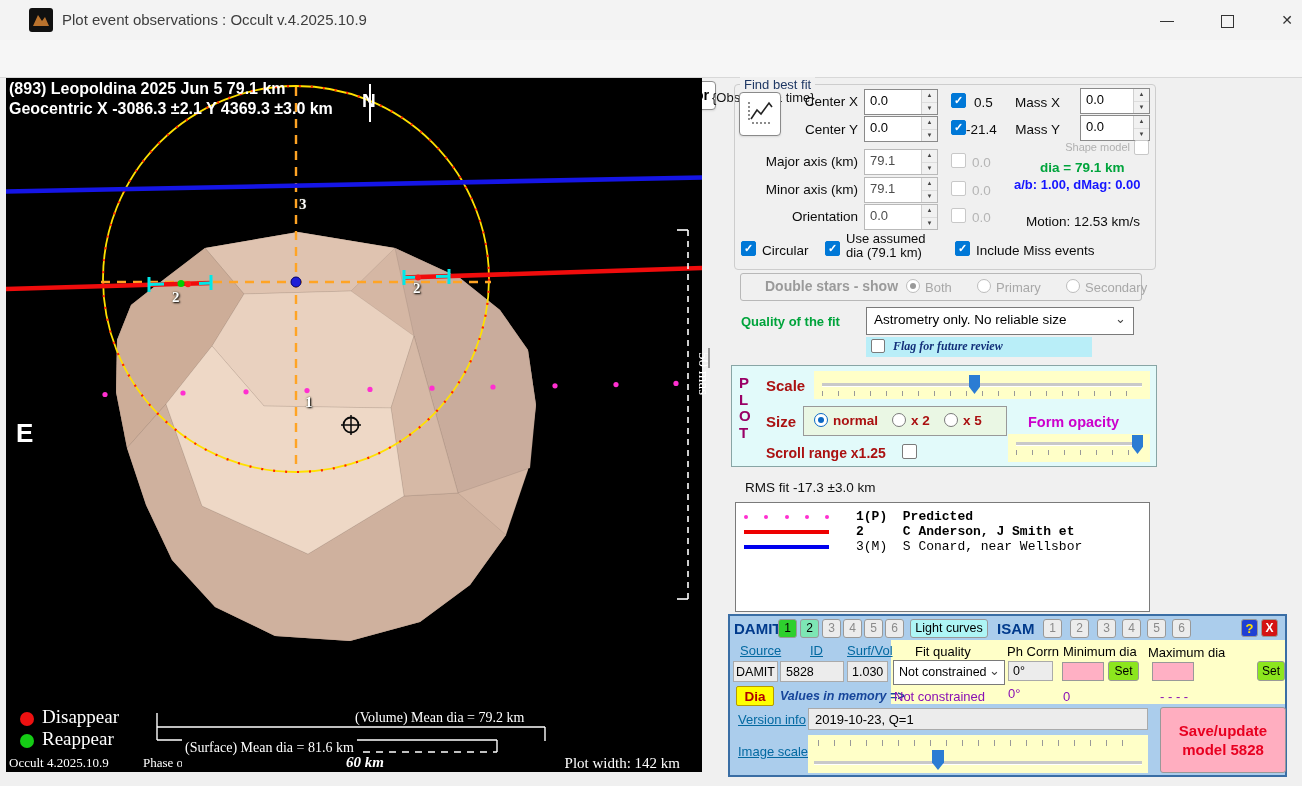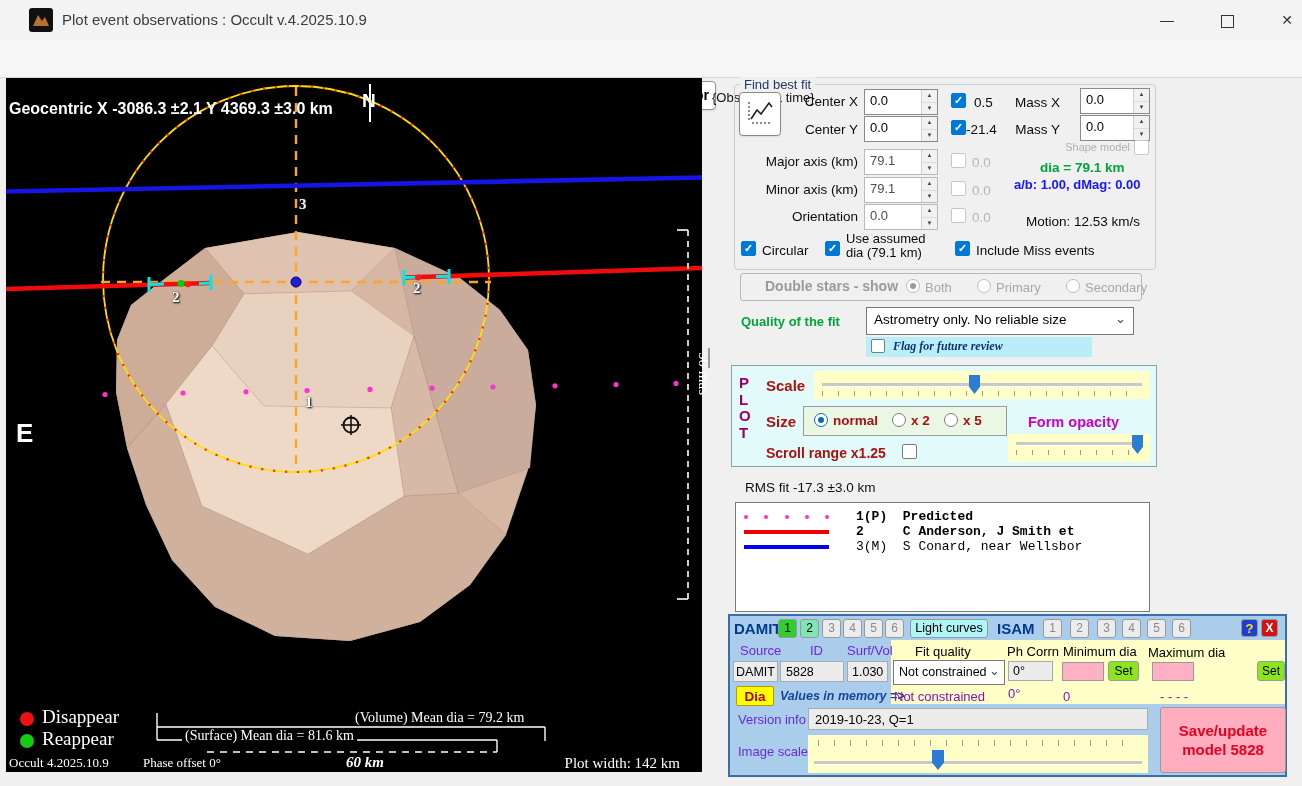--- a/index.html
+++ b/index.html
@@ -47,21 +47,21 @@
   .combo{background:#fff;border:1px solid #7a7a7a;}
   .combo .cv{font-size:13.5px;padding:4px 0 0 7px;white-space:nowrap;overflow:hidden;}
   .combo .chev{position:absolute;right:7px;top:3px;color:#444;font-size:13px;}
   .sliderY{background:#ffffc8;}
   .trk{position:absolute;left:8px;right:8px;height:3px;background:#c9c9c9;border-bottom:1px solid #fff;}
   .tix{position:absolute;left:8px;right:8px;height:5px;
        background:repeating-linear-gradient(to right,#999 0 1px,transparent 1px 16px);}
   .thumb{position:absolute;width:11px;height:19px;background:#2b7cd3;
          clip-path:polygon(0 0,100% 0,100% 62%,50% 100%,0 62%);}
   .drd{color:#aa1111;font-weight:bold;}
-  .navy{color:#6d28d9;}
+  .navy{color:#0369a1;text-decoration:underline;}
   .pur{color:#8a10b4;}
   .sbtn{border:1px solid #999;border-radius:3px;background:#ececec;color:#8a8a8a;font-size:12px;
         text-align:center;line-height:17px;box-sizing:border-box;}
   .gbox2{background:#ececec;border:1px solid #aaa;font-size:12.5px;color:#000;box-sizing:border-box;}
   .mono{font-family:"Liberation Mono",monospace;}
 </style>
 </head>
 <body>
 
 <div class="win">
@@ -162,40 +162,41 @@
       <g stroke="#fff" stroke-width="1.4">
         <line x1="151" y1="635" x2="151" y2="662"></line>
         <line x1="151" y1="649" x2="539" y2="649"></line>
         <line x1="539" y1="649" x2="539" y2="663"></line>
         <line x1="151" y1="662" x2="491" y2="662"></line>
         <line x1="491" y1="662" x2="491" y2="674"></line>
         <line x1="201" y1="674" x2="491" y2="674" stroke-dasharray="7 6"></line>
       </g>
     </svg>
 
+    <div class="ab ph" style="left:3px;top:2px">(893) Leopoldina  2025 Jun 5   79.1 km</div>
     <div class="ab ph" style="left:3px;top:22px">Geocentric  X  -3086.3 ±2.1  Y 4369.3 ±3.0 km</div>
     <div class="ab ph" style="left:356px;top:12px;font-size:19px">N</div>
     <div class="ab" style="left:10px;top:340px;font-size:26px;font-weight:bold;color:#fff">E</div>
 
 
     <div class="ab chlab" style="left:293px;top:118px">3</div>
     <div class="ab chlab" style="left:166px;top:211px">2</div>
     <div class="ab chlab" style="left:407px;top:202px">2</div>
     <div class="ab chlab" style="left:299px;top:316px">1</div>
 
     <div class="ab pserif" style="left:663px;top:317px;font-size:15px;transform:rotate(90deg);transform-origin:100% 0">50 mas</div>
 
     <div class="ab ldot" style="left:14px;top:634px;background:#ee1111"></div>
     <div class="ab pserif" style="left:36px;top:628px;font-size:19px">Disappear</div>
     <div class="ab ldot" style="left:14px;top:656px;background:#15cc15"></div>
     <div class="ab pserif" style="left:36px;top:650px;font-size:19px">Reappear</div>
     <div class="ab pserif" style="left:3px;top:677px;font-size:13px">Occult 4.2025.10.9</div>
     <div class="ab pserif" style="left:137px;top:677px;font-size:13px">Phase offset 0°</div>
     <div class="ab pserif" style="left:349px;top:632px;font-size:14px">(Volume) Mean dia = 79.2 km</div>
-    <div class="ab pserif" style="left:176px;top:650px;font-size:14px;background:#000;padding:0 3px">(Surface) Mean dia = 81.6 km</div>
+    <div class="ab pserif" style="left:176px;top:650px;font-size:14px;background:#000;padding:12px 3px">(Surface) Mean dia = 81.6 km</div>
     <div class="ab pserif" style="left:336px;top:676px;font-size:15px;font-style:italic;font-weight:bold;background:#000;padding:0 4px">60 km</div>
     <div class="ab pserif" style="left:546px;top:677px;width:128px;text-align:right;font-size:15px">Plot width: 142 km</div>
   </div>
 
   <div class="ab" style="left:708px;top:348px;width:2px;height:20px;background:#999"></div>
 
   <div class="ab gb" style="left:734px;top:84px;width:420px;height:184px"></div>
   <div class="ab gcap" style="left:740px;top:77px">Find best fit</div>
   <div class="ab wbtn" style="left:739px;top:92px;width:40px;height:42px;border-color:#8a8a8a">
     <svg width="32" height="32" viewBox="0 0 32 32" style="margin-top:4px">

